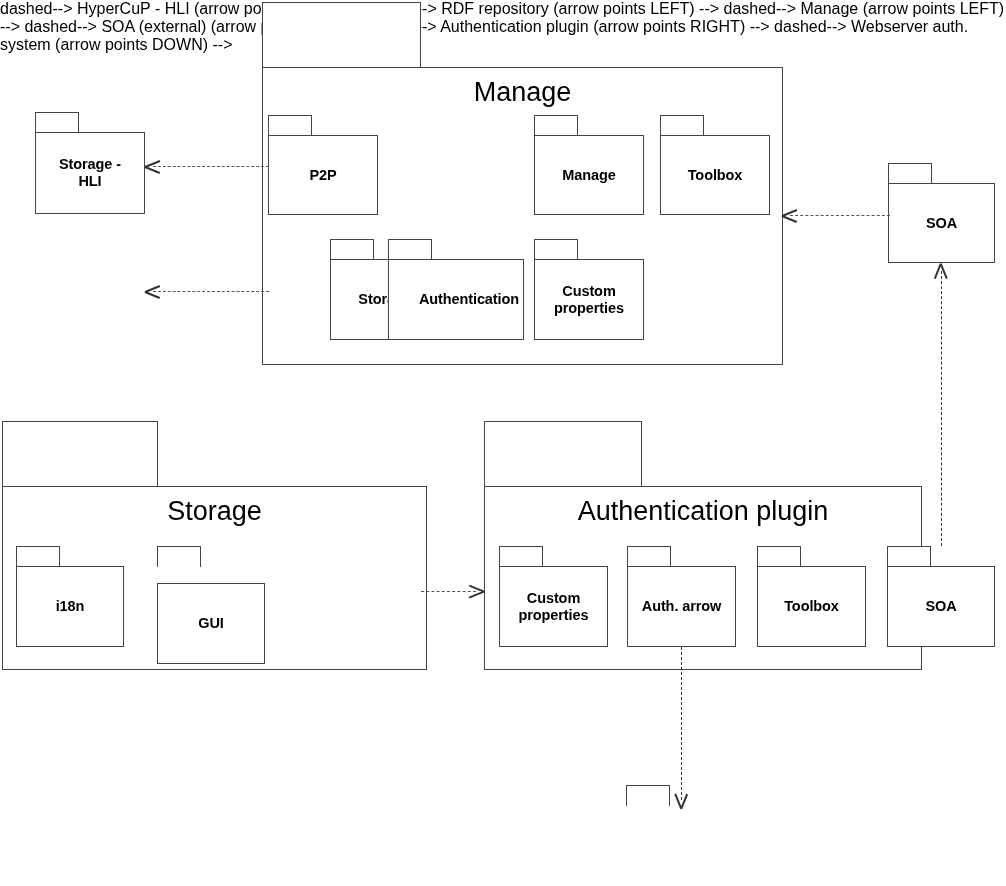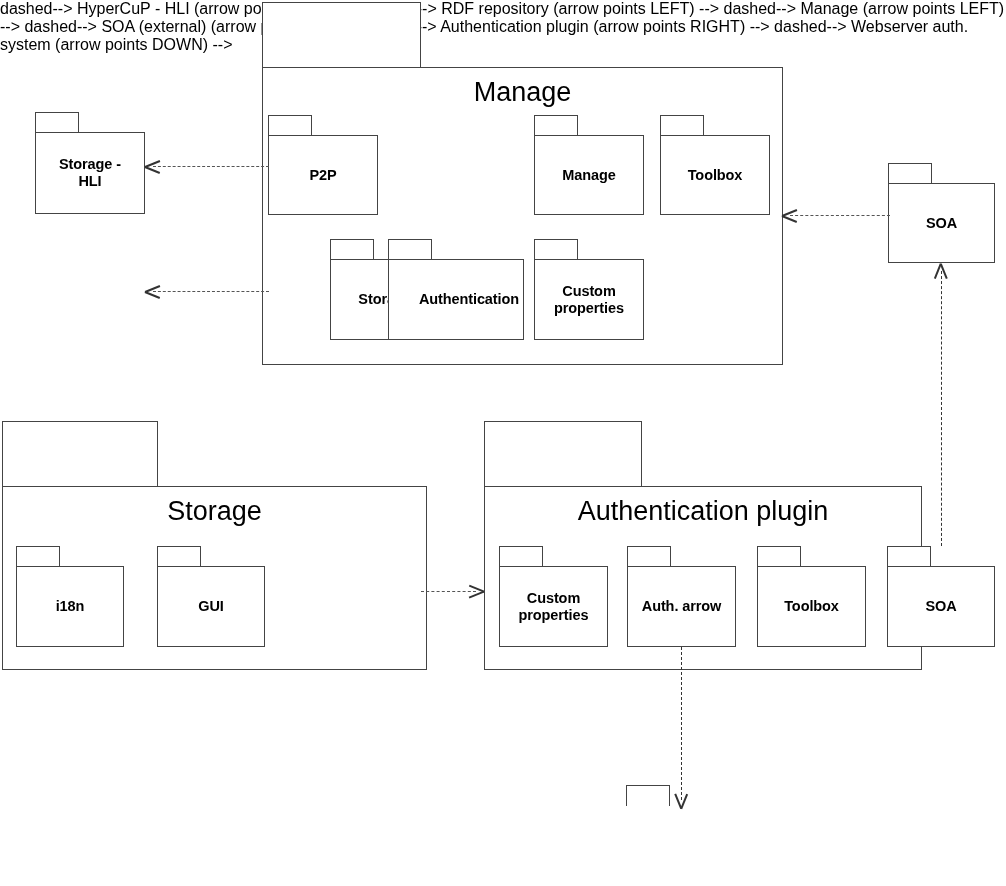--- a/index.html
+++ b/index.html
@@ -183,21 +183,21 @@
 
     <div class="pkg leaf" style="left:14px; top:125px; width:108px; height:101px;">
       <div class="pkg-tab" style="width:44px; height:21px;"></div>
       <div class="pkg-body" style="top:20px; width:108px; height:81px;">
         <span class="pkg-label" style="white-space:pre-line;">i18n</span>
       </div>
     </div>
 
     <div class="pkg leaf" style="left:155px; top:125px; width:108px; height:101px;">
       <div class="pkg-tab" style="width:44px; height:21px;"></div>
-      <div class="pkg-body" style="top:20px; width:108px; height:81px;">
+      <div class="pkg-body" style="top:37px; width:108px; height:81px;">
         <span class="pkg-label" style="white-space:pre-line;">GUI</span>
       </div>
     </div>
 
   </div>
 
   
   <div class="pkg container" style="left:484px; top:421px; width:521px; height:249px;">
     <div class="pkg-tab" style="width:158px; height:66px;"></div>
     <div class="pkg-body" style="top:65px; width:438px; height:184px;">

